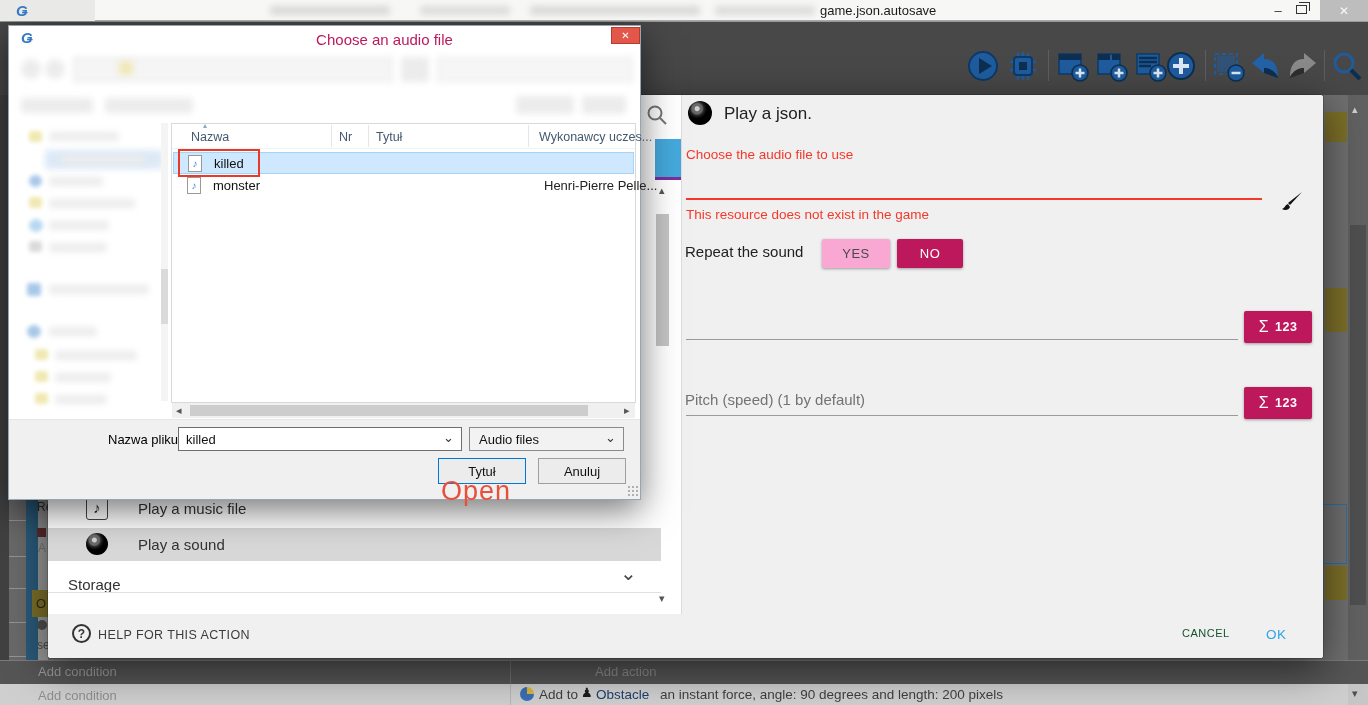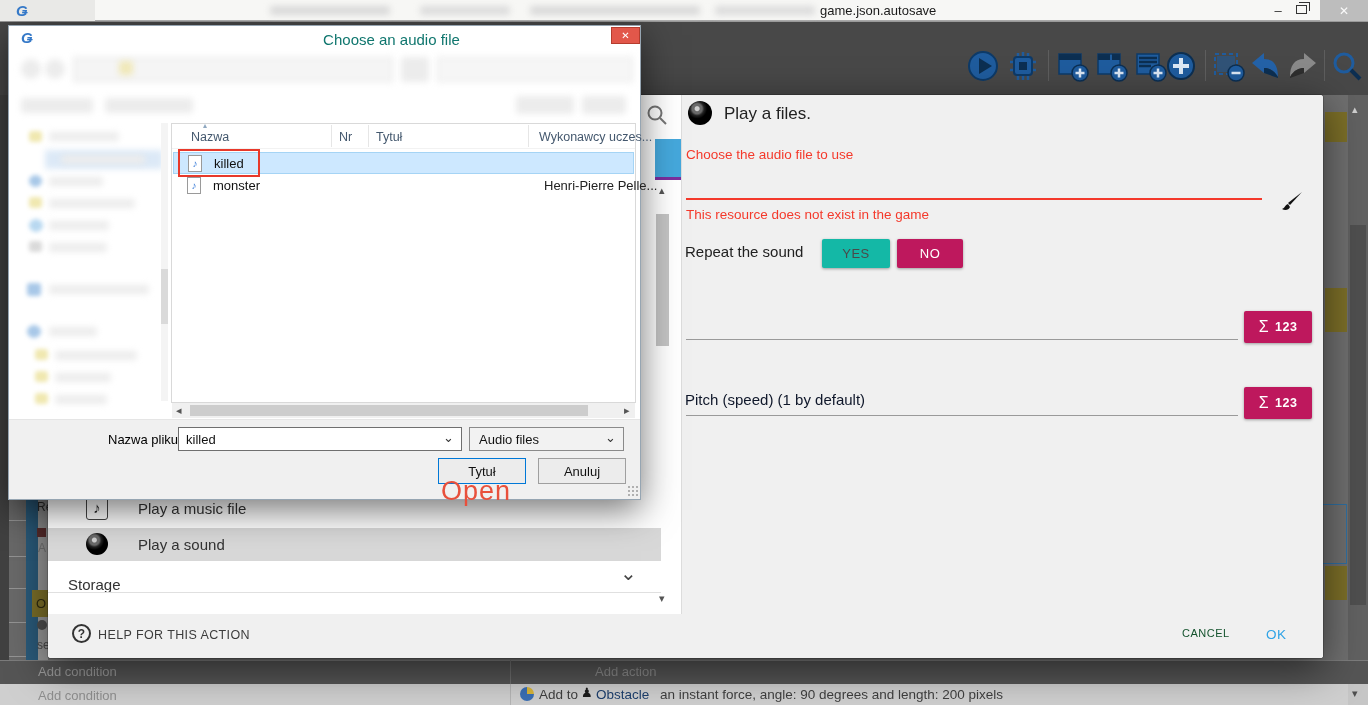--- a/index.html
+++ b/index.html
@@ -24,21 +24,21 @@
   .rowlight{left:0;top:684px;width:1368px;height:21px;background:#cfcfcf}
   .sep-v{width:1px;background:#5e5e5e}
   
   .gd-dialog{left:48px;top:95px;width:1275px;height:563px;background:#fff;border-radius:3px;
              box-shadow:0 10px 40px rgba(0,0,0,.55),0 0 0 1px rgba(0,0,0,.18)}
   .gd-right{left:633px;top:0;width:642px;height:563px;background:#f0f0f0;border-radius:0 3px 3px 0}
   .filedlg{left:8px;top:25px;width:633px;height:475px;background:#fff;border:1px solid #96a5b2;
            box-shadow:0 10px 34px rgba(0,0,0,.55)}
   .btn-flat{border-radius:2px;box-shadow:0 1px 3px rgba(0,0,0,.35);font-size:13px;letter-spacing:.5px}
   .btn-blue{background:#be185d;color:#fff}
-  .btn-gray{background:#14b8a6;color:#4a4a4a}
+  .btn-gray{background:#f9a8d4;color:#4a4a4a}
   .red{color:#f4392b}
   .fieldline{height:2px;background:#f4392b}
   .grayline{height:1px;background:#9a9a9a}
   .winbtn3d{background:#ececec;font-size:13px;color:#111}
   .combo{background:#fff;border:1px solid #6f6f6f;font-size:13px;color:#111}
   .speaker{border-radius:50%;background:radial-gradient(circle at 38% 32%,#cfcfcf 0 2px,#6a6a6a 3px 5px,#222 7px,#000 10px)}
   .notefile{width:14px;height:17px;background:#fff;border:1px solid #9a9a9a;color:#3b7dd8;font-size:10px;line-height:15px;text-align:center}
   .dots{background-image:radial-gradient(#b0b0b0 1px,transparent 1.3px);background-size:4px 4px}
   .blob{background:#ececec;border-radius:3px}
 </style>
@@ -203,21 +203,21 @@
   <div class="abs" style="left:572px;top:466px;font-size:20px;color:#444">⌄</div>
   <div class="abs" style="left:0;top:497px;width:613px;height:1px;background:#e0e0e0"></div>
 
   <div class="abs" style="left:0;top:519px;width:1275px;height:44px;background:#f0f0f0;border-radius:0 0 3px 3px"></div>
   <div class="abs ctr" style="left:24px;top:529px;width:19px;height:19px;border:2px solid #333;border-radius:50%;font-size:12px;font-weight:bold;color:#333">?</div>
   <div class="abs nowrap" style="left:50px;top:533px;font-size:12.5px;letter-spacing:.4px;color:#3c3c3c">HELP FOR THIS ACTION</div>
   <div class="abs nowrap" style="left:1134px;top:532px;font-size:11px;letter-spacing:.5px;color:#14532d">CANCEL</div>
   <div class="abs nowrap" style="left:1218px;top:532px;font-size:13.5px;letter-spacing:.5px;color:#2fa3e6">OK</div>
 
   <div class="abs speaker" style="left:640px;top:6px;width:24px;height:24px"></div>
-  <div class="abs nowrap" style="left:676px;top:9px;font-size:17px;color:#212121">Play a files.</div>
+  <div class="abs nowrap" style="left:676px;top:9px;font-size:17px;color:#212121">Play a json.</div>
 
   <div class="abs nowrap red" style="left:638px;top:52px;font-size:13.5px">Choose the audio file to use</div>
   <div class="abs fieldline" style="left:638px;top:103px;width:576px"></div>
   <div class="abs" style="left:1230px;top:95px">
     <svg width="26" height="26" viewBox="0 0 26 26">
       <path d="M24 2 L12 15 L10 13 Z" fill="#111"></path>
       <path d="M10 14 C7 15 7 18 4 19 C7 21 11 20 12 17 Z" fill="#111"></path>
     </svg>
   </div>
   <div class="abs nowrap red" style="left:638px;top:112px;font-size:13.5px">This resource does not exist in the game</div>
@@ -225,32 +225,32 @@
   <div class="abs nowrap" style="left:637px;top:148px;font-size:15px;color:#212121">Repeat the sound</div>
   <div class="abs ctr btn-flat btn-gray" style="left:774px;top:144px;width:68px;height:29px">YES</div>
   <div class="abs ctr btn-flat btn-blue" style="left:849px;top:144px;width:66px;height:29px">NO</div>
 
   <div class="abs grayline" style="left:638px;top:244px;width:552px"></div>
   <div class="abs ctr btn-flat btn-blue" style="left:1196px;top:216px;width:68px;height:32px;gap:6px">
     <span style="font-size:16px">Σ</span>
     <span style="font-size:12.5px;font-weight:bold">123</span>
   </div>
 
-  <div class="abs nowrap" style="left:637px;top:296px;font-size:15px;color:#0f172a">Pitch (speed) (1 by default)</div>
+  <div class="abs nowrap" style="left:637px;top:296px;font-size:15px;color:#737373">Pitch (speed) (1 by default)</div>
   <div class="abs grayline" style="left:638px;top:320px;width:552px"></div>
   <div class="abs ctr btn-flat btn-blue" style="left:1196px;top:292px;width:68px;height:32px;gap:6px">
     <span style="font-size:16px">Σ</span>
     <span style="font-size:12.5px;font-weight:bold">123</span>
   </div>
 </div>
 
 <div class="abs filedlg">
 
   <div class="abs logo" style="left:12px;top:4px">Ǥ</div>
-  <div class="abs nowrap" style="left:7px;top:5px;width:751px;text-align:center;font-size:15px;color:#0f766e">Choose an audio file</div>
+  <div class="abs nowrap" style="left:0;top:5px;width:751px;text-align:center;font-size:15px;color:#be185d">Choose an audio file</div>
   <div class="abs ctr" style="left:602px;top:1px;width:29px;height:17px;background:#e2574a;border:1px solid #b53c2e;color:#fff;font-size:10px">✕</div>
 
   <div class="abs blob blur3" style="left:12px;top:33px;width:20px;height:20px;border-radius:50%"></div>
   <div class="abs blob blur3" style="left:36px;top:33px;width:20px;height:20px;border-radius:50%"></div>
   <div class="abs blur3" style="left:64px;top:31px;width:320px;height:25px;background:#f5f5f5;border:1px solid #e0e0e0"></div>
   <div class="abs blob blur3" style="left:110px;top:35px;width:14px;height:14px;background:#f0e8b8"></div>
   <div class="abs blob blur3" style="left:392px;top:31px;width:28px;height:25px"></div>
   <div class="abs blur3" style="left:428px;top:31px;width:196px;height:25px;background:#f6f6f6;border:1px solid #e0e0e0"></div>
   <div class="abs blob blur3" style="left:12px;top:72px;width:72px;height:15px"></div>
   <div class="abs blob blur3" style="left:96px;top:72px;width:88px;height:15px"></div>

